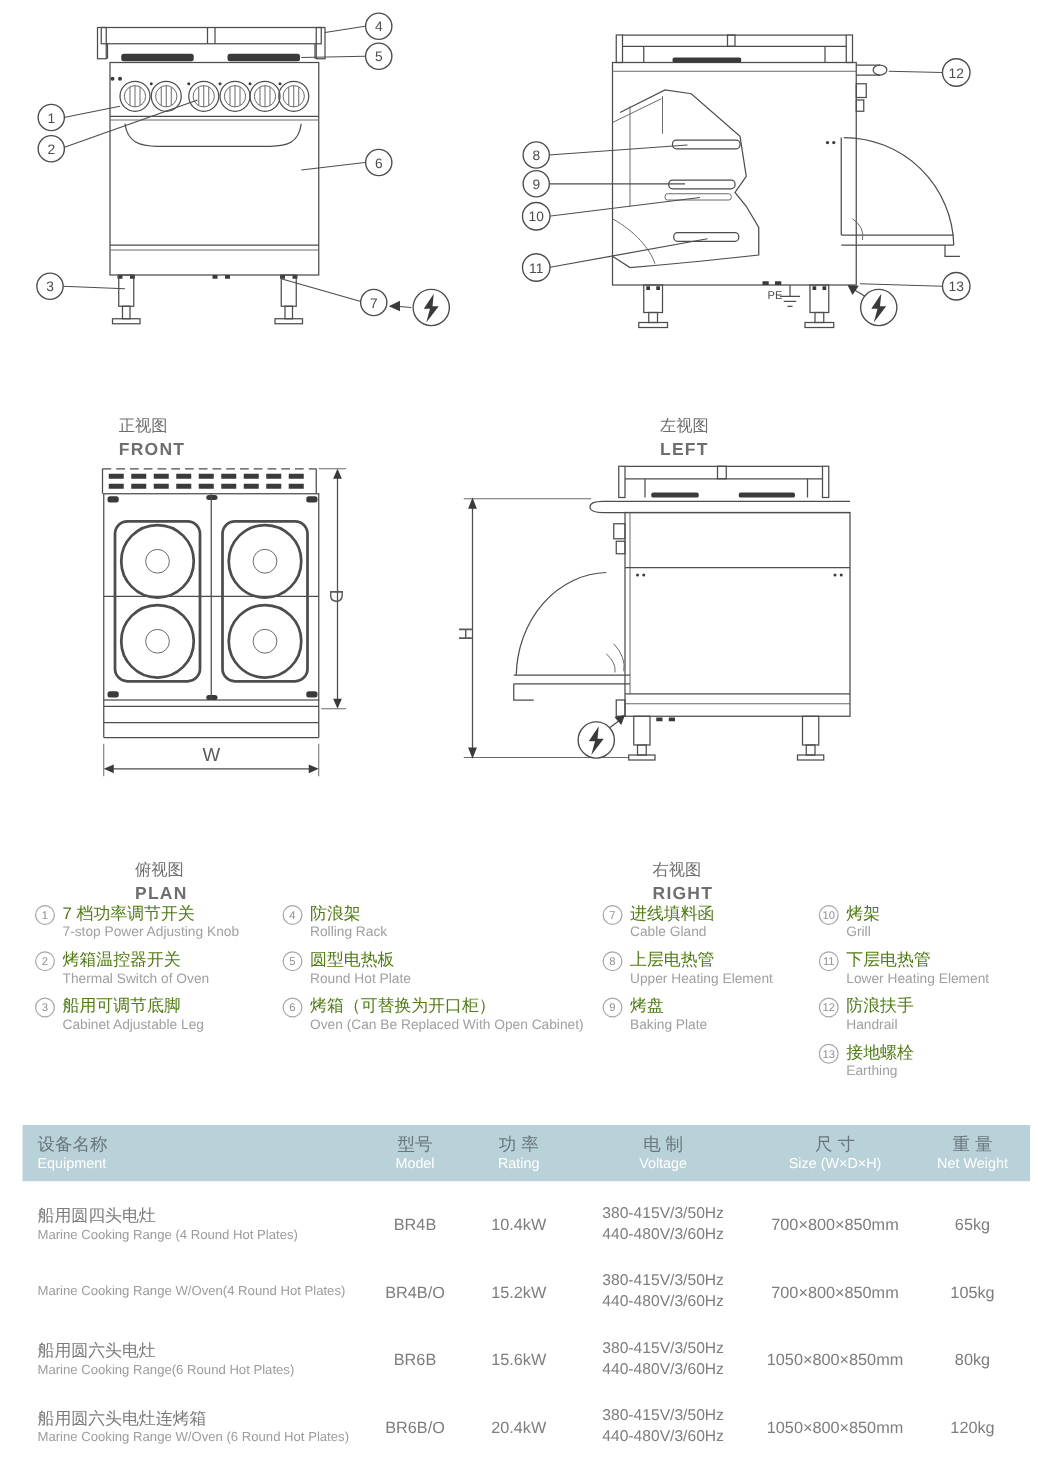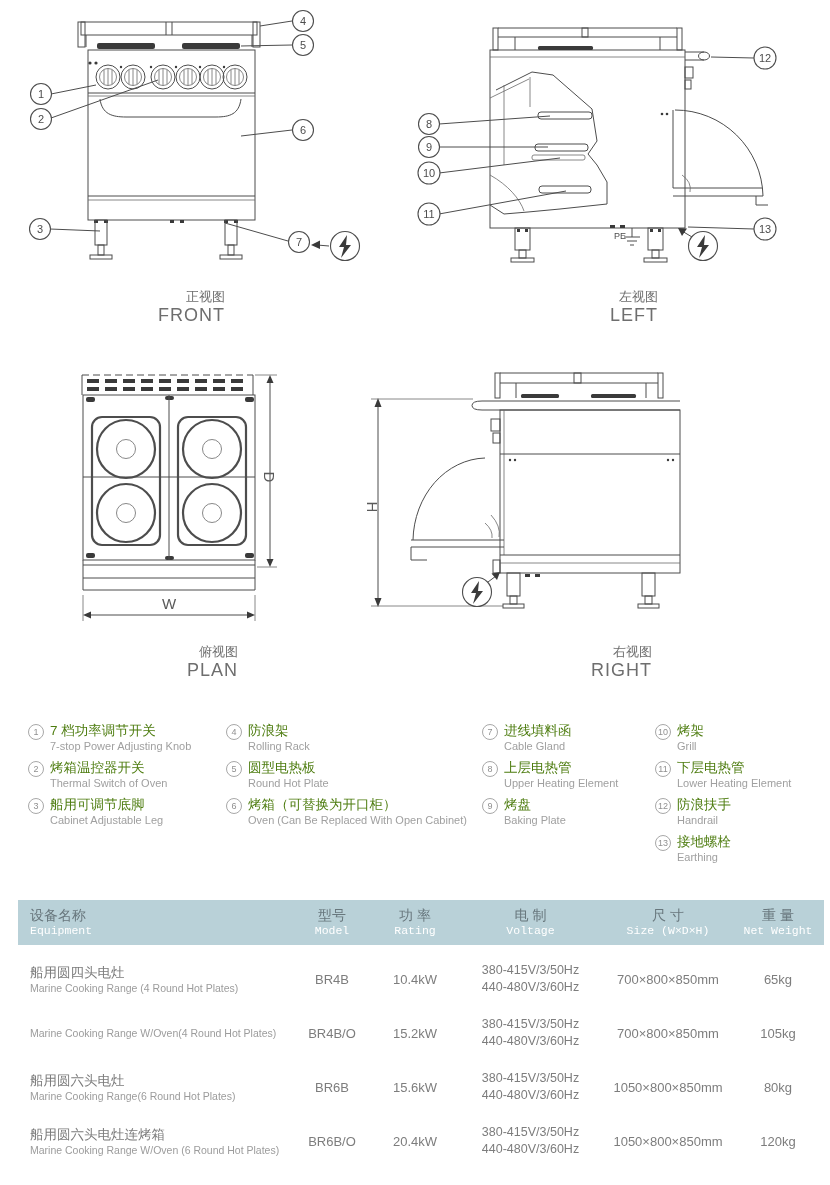--- a/index.html
+++ b/index.html
@@ -6,37 +6,37 @@
   body{font-family:"Liberation Sans","DejaVu Sans",sans-serif;}
   #page{position:relative;width:830px;height:1185px;background:#ffffff;overflow:hidden;}
   .abs{position:absolute;}
   svg .ln{stroke:#4d4d4d;fill:none;stroke-width:1;}
   svg .ln2{stroke:#4d4d4d;fill:none;stroke-width:2.2;}
   svg .thin{stroke:#6a6a6a;fill:none;stroke-width:.8;}
   svg .fil{fill:#3a3a3a;stroke:none;}
   svg .co{stroke:#4d4d4d;fill:#fff;stroke-width:1.1;}
   svg .ct{fill:#4d4d4d;font-size:11px;font-family:"Liberation Sans",sans-serif;text-anchor:middle;}
   svg .dim{fill:#5a5a5a;font-size:14px;font-family:"Liberation Sans",sans-serif;text-anchor:middle;}
-  .viewlabel{position:absolute;width:130px;text-align:right;color:#6e6e6e;}
+  .viewlabel{position:absolute;width:130px;text-align:left;color:#6e6e6e;margin-top:44px;}
   .viewlabel .zh{font-size:13px;line-height:18px;}
-  .viewlabel .en{font-size:18px;line-height:19px;letter-spacing:1px;}
+  .viewlabel .en{font-size:14px;line-height:19px;letter-spacing:1px;font-weight:bold;}
   .legend-col{position:absolute;top:722px;}
   .legend-item{display:flex;align-items:flex-start;margin-bottom:5px;}
   .lnum{flex:0 0 auto;width:14px;height:14px;border:1px solid #a8a8a8;border-radius:50%;
         font-size:9px;color:#909090;display:flex;align-items:center;justify-content:center;
         margin:2px 6px 0 0;}
   .ltext .zh{font-size:13.5px;color:#4d7c0f;line-height:17px;white-space:nowrap;}
   .ltext .en{font-size:11px;color:#a0a0a0;line-height:15px;white-space:nowrap;}
   .thead{position:absolute;left:18px;top:900px;width:806px;height:45px;background:#b9d1d8;}
   .tgrid{display:grid;grid-template-columns:267px 70px 96px 135px 140px 80px;padding-left:12px;}
   .thead .tgrid{height:45px;align-items:center;}
   .hcell{text-align:center;}
   .hcell.left{text-align:left;}
   .hcell .zh{font-size:14px;color:#687press;color:#68777d;line-height:17px;}
-  .hcell .en{font-size:11.5px;color:#ffffff;line-height:14px;font-family:Liberation Mono, monospace;}
+  .hcell .en{font-size:11.5px;color:#ffffff;line-height:14px;}
   .tbody{position:absolute;left:18px;top:952px;width:806px;}
   .trow{height:54px;align-items:center;}
   .tcell{text-align:center;font-size:13px;color:#7d7d7d;}
   .tcell.name{text-align:left;}
   .tcell.name .zh{font-size:13.5px;color:#7b7b7b;line-height:17px;white-space:nowrap;}
   .tcell.name .en{font-size:10.5px;color:#9c9c9c;line-height:14px;white-space:nowrap;}
   .tcell .v{font-size:12.5px;line-height:17px;}
 </style>
 </head>
 <body>

